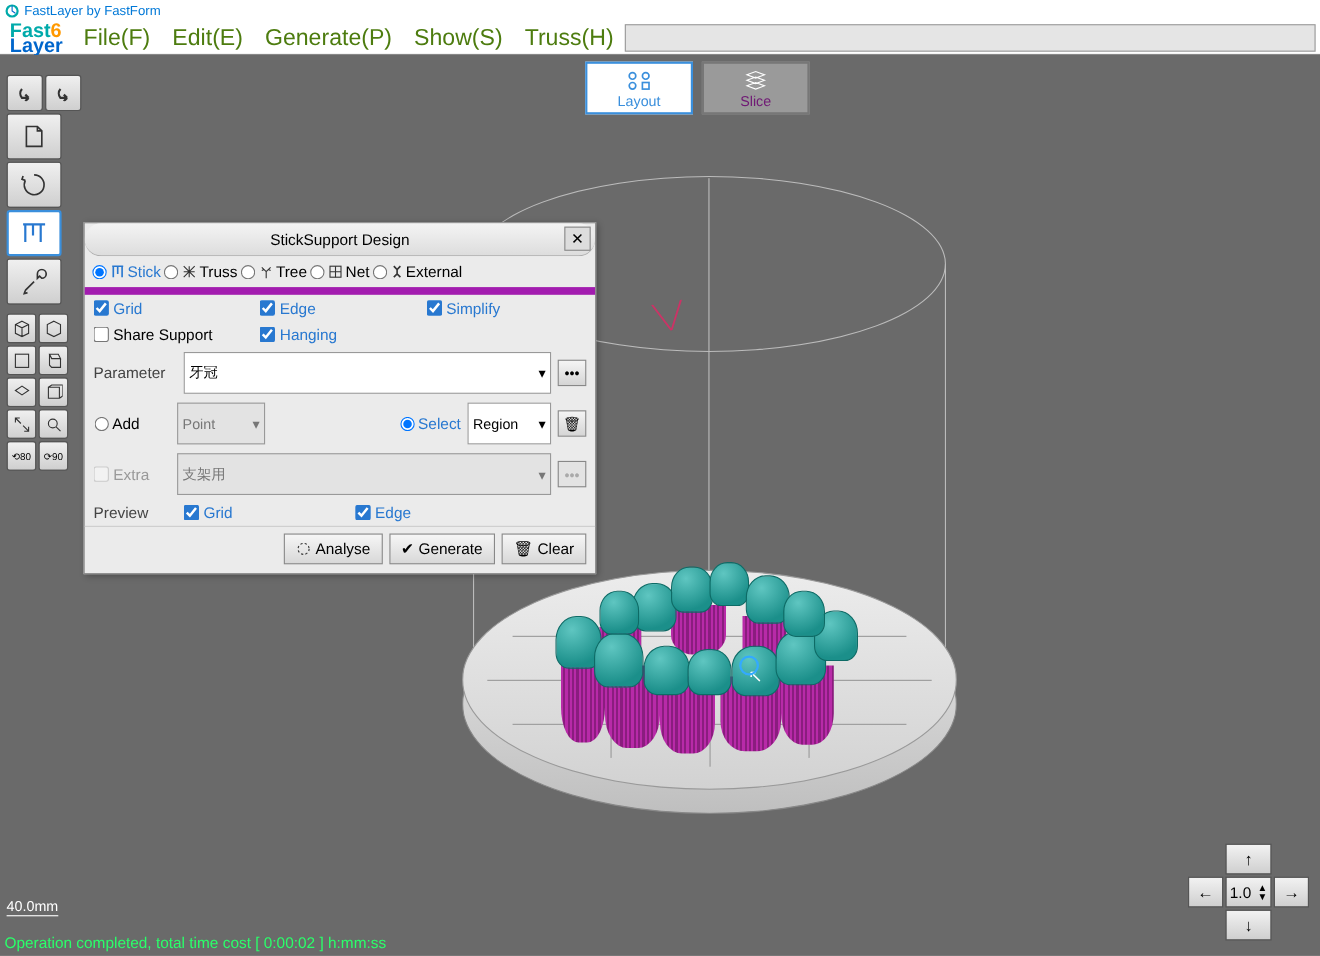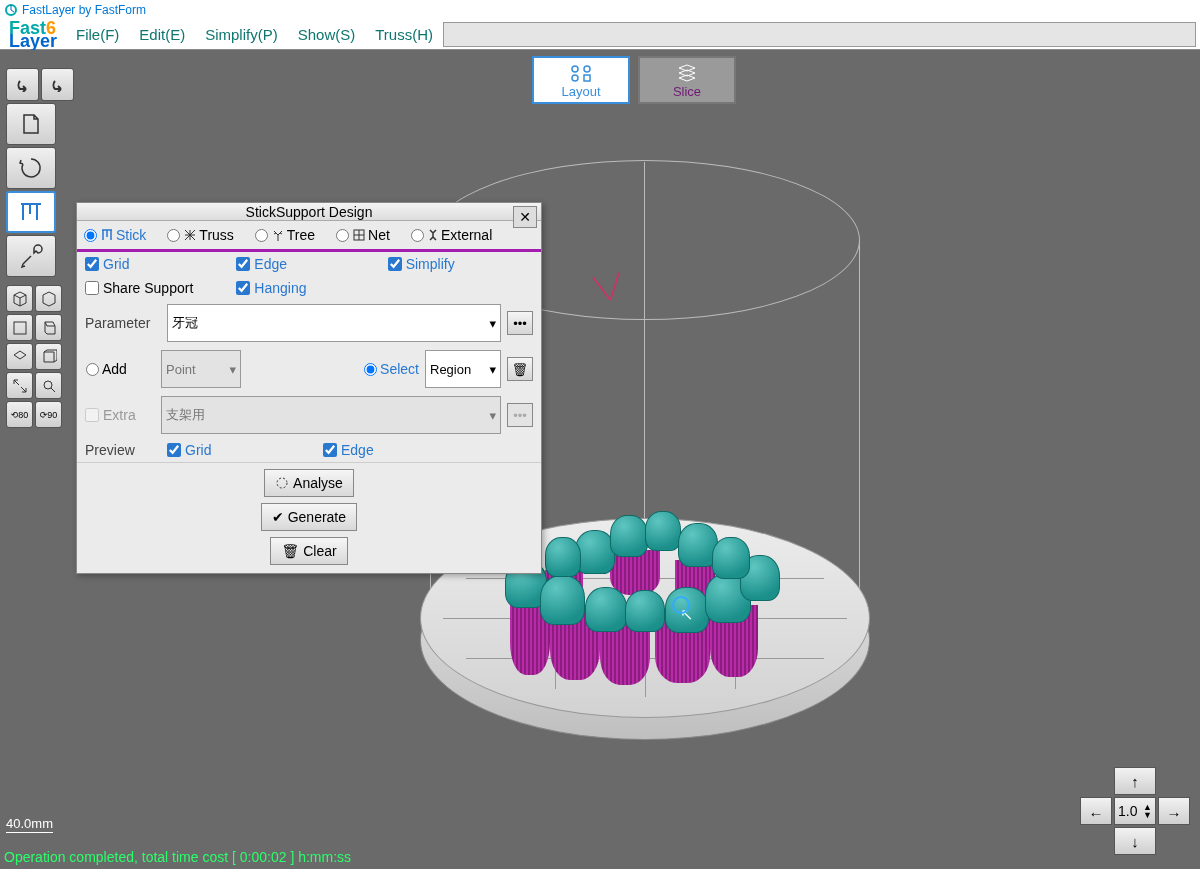--- a/index.html
+++ b/index.html
@@ -5,21 +5,21 @@
 * { box-sizing: border-box; margin: 0; padding: 0; font-family: "Segoe UI", Arial, sans-serif; }
 body { width: 1200px; height: 869px; background: #fff; overflow: hidden; position: relative; }
 
 .title-bar { height: 20px; display:flex; align-items:center; padding:0 4px; font-size:12px; color:#0078d7; background:#fff; }
 .title-bar svg { margin-right:4px; }
 
 .menu-row { display:flex; align-items:stretch; height:30px; background:#fff; border-bottom:1px solid #888; }
 .logo { width:66px; display:flex; align-items:center; justify-content:center; }
 .logo-text { font-weight:bold; font-size:18px; }
 .menu-bar { display:flex; }
-.menu-item { padding:0 10px; display:flex; align-items:center; font-size:15px; color:#0f766e; cursor:pointer; }
+.menu-item { padding:0 10px; display:flex; align-items:center; font-size:21px; color:#4d7c0f; cursor:pointer; }
 .menu-fill { flex:1; background:#e5e5e5; border:1px solid #999; margin:2px 4px 2px 0; }
 
 .workspace { position:relative; width:1200px; height:819px; background:#6a6a6a; }
 
 .toolbar-left { position:absolute; top:18px; left:6px; width:68px; }
 .tool-row { display:flex; gap:2px; margin-bottom:2px; }
 .tool-btn { width:33px; height:33px; background:linear-gradient(#f0f0f0,#cfcfcf); border:1px solid #555; border-radius:3px; display:flex; align-items:center; justify-content:center; cursor:pointer; }
 .tool-btn.wide { width:50px; height:42px; }
 .tool-btn.active { background:#fff; border:2px solid #3a8fdc; }
 .tool-btn.small { width:27px; height:27px; }
@@ -42,36 +42,36 @@
 .grid-line { position:absolute; background:#999; }
 
 .dental { position:absolute; top:465px; left:490px; width:300px; height:190px; }
 .crown { position:absolute; border-radius:45% 45% 30% 30%; background:radial-gradient(circle at 35% 25%, #5fc6c1, #1b8f8a 75%); border:1px solid #0e6b66; }
 .supp { position:absolute; background:repeating-linear-gradient(90deg,#b82aa8 0 2px,#8a1d7e 2px 4px); border-radius:0 0 40% 40%; }
 
 .cursor { position:absolute; top:555px; left:680px; font-size:16px; color:#fff; }
 
 
 .dialog { position:absolute; top:152px; left:76px; width:466px; background:#ebebeb; border:1px solid #888; box-shadow:2px 2px 6px rgba(0,0,0,.3); font-size:14px; }
-.dlg-title { height:18px; display:flex; align-items:center; justify-content:center; background:linear-gradient(#f4f4f4,#ddd); position:relative; border-bottom:1px solid #aaa; }
+.dlg-title { height:30px; display:flex; align-items:center; justify-content:center; background:linear-gradient(#f4f4f4,#ddd); position:relative; border-bottom:1px solid #aaa;border-radius:15px; }
 .dlg-close { position:absolute; right:4px; top:3px; width:24px; height:22px; background:#ddd; border:1px solid #888; display:flex; align-items:center; justify-content:center; cursor:pointer; font-size:14px; }
 .dlg-row { display:flex; align-items:center; padding:4px 8px; gap:6px; }
-.type-row { border-bottom:3px solid #a21caf; padding:6px 6px; gap:20px; }
+.type-row { border-bottom:7px solid #a21caf; padding:6px 6px; gap:2px; }
 .radio-blk { display:flex; align-items:center; gap:2px; font-size:14px; }
 .radio-blk input { margin:0 1px; }
 .link { color:#2878d0; }
 .cb { display:flex; align-items:center; gap:4px; }
 .cb input { width:14px; height:14px; accent-color:#2878d0; }
 .col { flex:1; }
 .param-label { width:76px; color:#444; }
 .select { flex:1; height:38px; background:#fff; border:1px solid #999; padding:0 4px; display:flex; align-items:center; justify-content:space-between; font-size:13px; }
 .select.dis { background:#e3e3e3; color:#777; }
 .mini-btn { width:26px; height:24px; background:linear-gradient(#f5f5f5,#d5d5d5); border:1px solid #888; display:flex; align-items:center; justify-content:center; cursor:pointer; font-size:13px; }
 .btn { height:28px; padding:0 10px; background:linear-gradient(#f6f6f6,#d8d8d8); border:1px solid #888; display:flex; align-items:center; gap:4px; cursor:pointer; font-size:14px; }
-.btn-row { justify-content:flex-end; gap:6px; padding:6px 8px 8px; border-top:1px solid #ccc;flex-direction:column; }
+.btn-row { justify-content:flex-end; gap:6px; padding:6px 8px 8px; border-top:1px solid #ccc; }
 
 .scale { position:absolute; bottom:36px; left:6px; color:#fff; font-size:13px; border-bottom:1px solid #fff; padding-bottom:1px; }
 .status { position:absolute; bottom:4px; left:4px; color:#2aff6a; font-size:14px; }
 
 .nav-pad { position:absolute; bottom:14px; right:10px; display:grid; grid-template-columns:32px 42px 32px; grid-template-rows:28px 28px 28px; gap:2px; }
 .nav-btn { background:linear-gradient(#f2f2f2,#cfcfcf); border:1px solid #555; display:flex; align-items:center; justify-content:center; cursor:pointer; font-size:15px; }
 .nav-ctr { font-size:14px; justify-content:space-between; padding:0 3px; }
 </style>
 </head>
 <body>
@@ -87,21 +87,21 @@
 <div class="menu-row">
   <div class="logo">
     <div>
       <div class="logo-text"><span style="color:#0aa">Fast</span><span style="color:#f90">6</span></div>
       <div class="logo-text" style="margin-top:-8px"><span style="color:#06c">Layer</span></div>
     </div>
   </div>
   <div class="menu-bar">
     <div class="menu-item">File(F)</div>
     <div class="menu-item">Edit(E)</div>
-    <div class="menu-item">Simplify(P)</div>
+    <div class="menu-item">Generate(P)</div>
     <div class="menu-item">Show(S)</div>
     <div class="menu-item">Truss(H)</div>
   </div>
   <div class="menu-fill"></div>
 </div>
 
 <div class="workspace">
 
   <div class="toolbar-left">
     <div class="tool-row">

